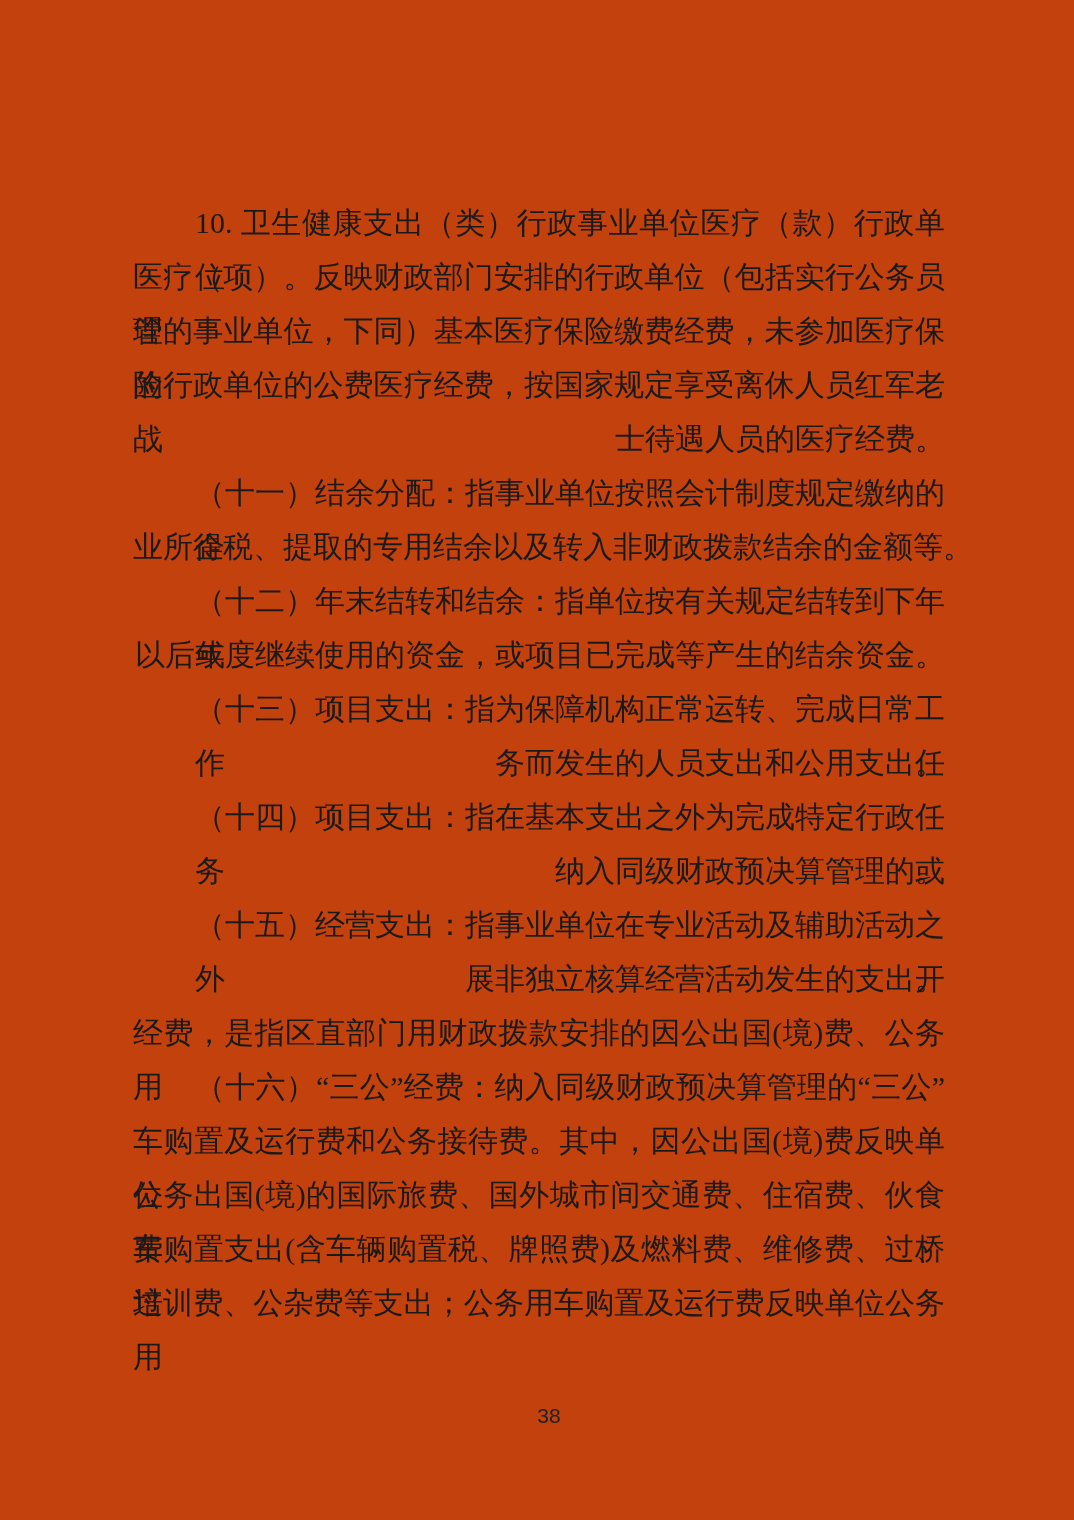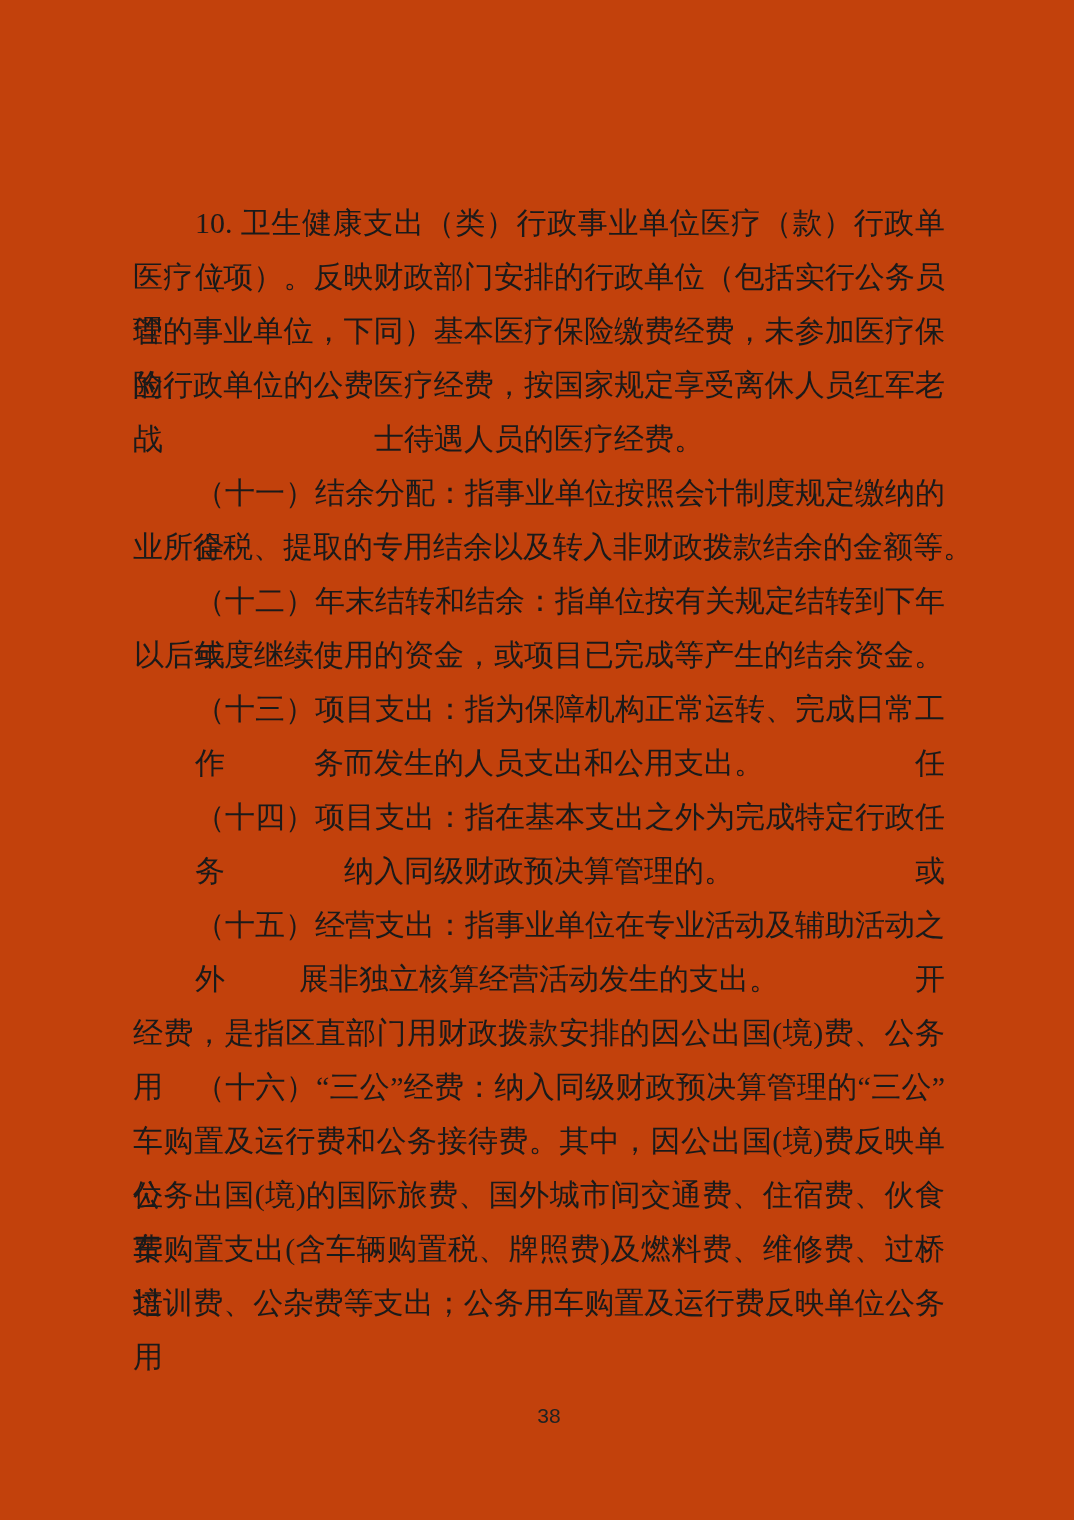--- a/index.html
+++ b/index.html
@@ -35,21 +35,21 @@
   }
   
   .line.fill {
     white-space: normal;
     text-align: justify;
     text-align-last: justify;
     text-justify: inter-character;
   }
   
   .line.end {
-    text-align: center;
+    text-align: right;
   }
   
   .line.indent {
     padding-left: 62px;
   }
   .line.indent.fill {
     width: 750px;
   }
   .footer {
     position: absolute;

